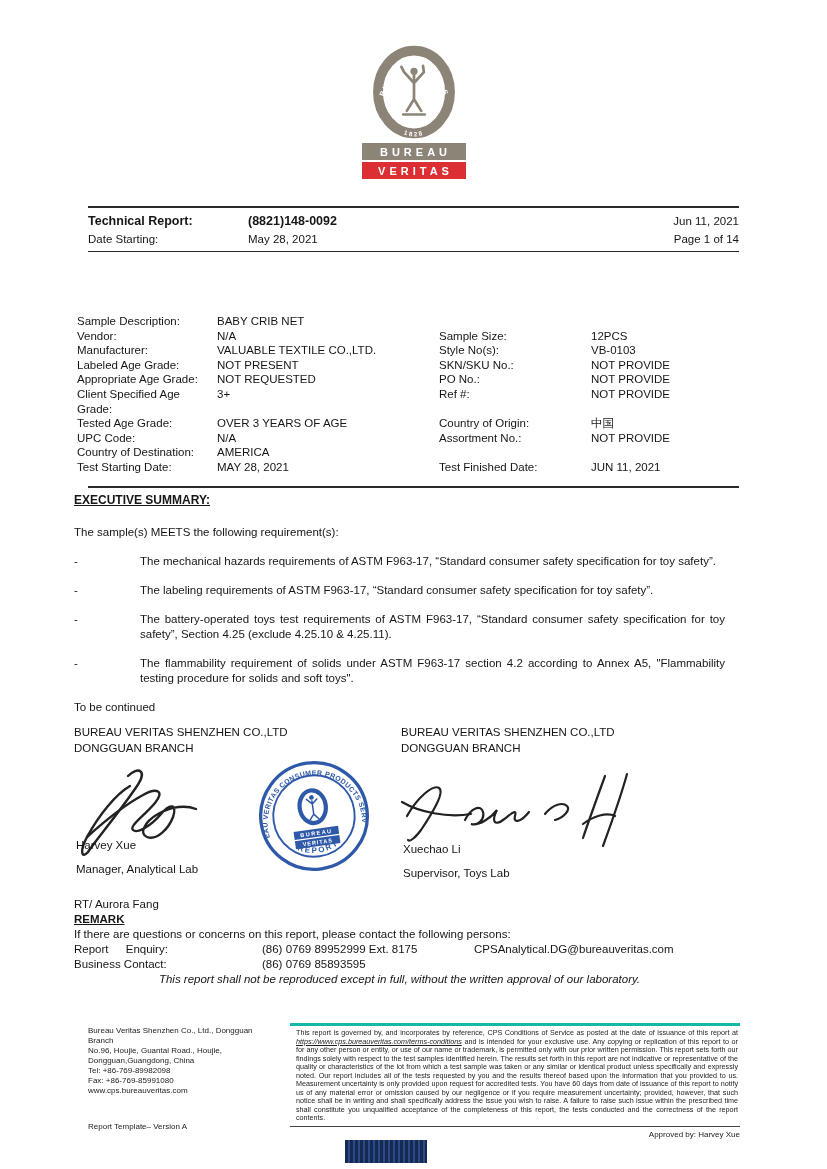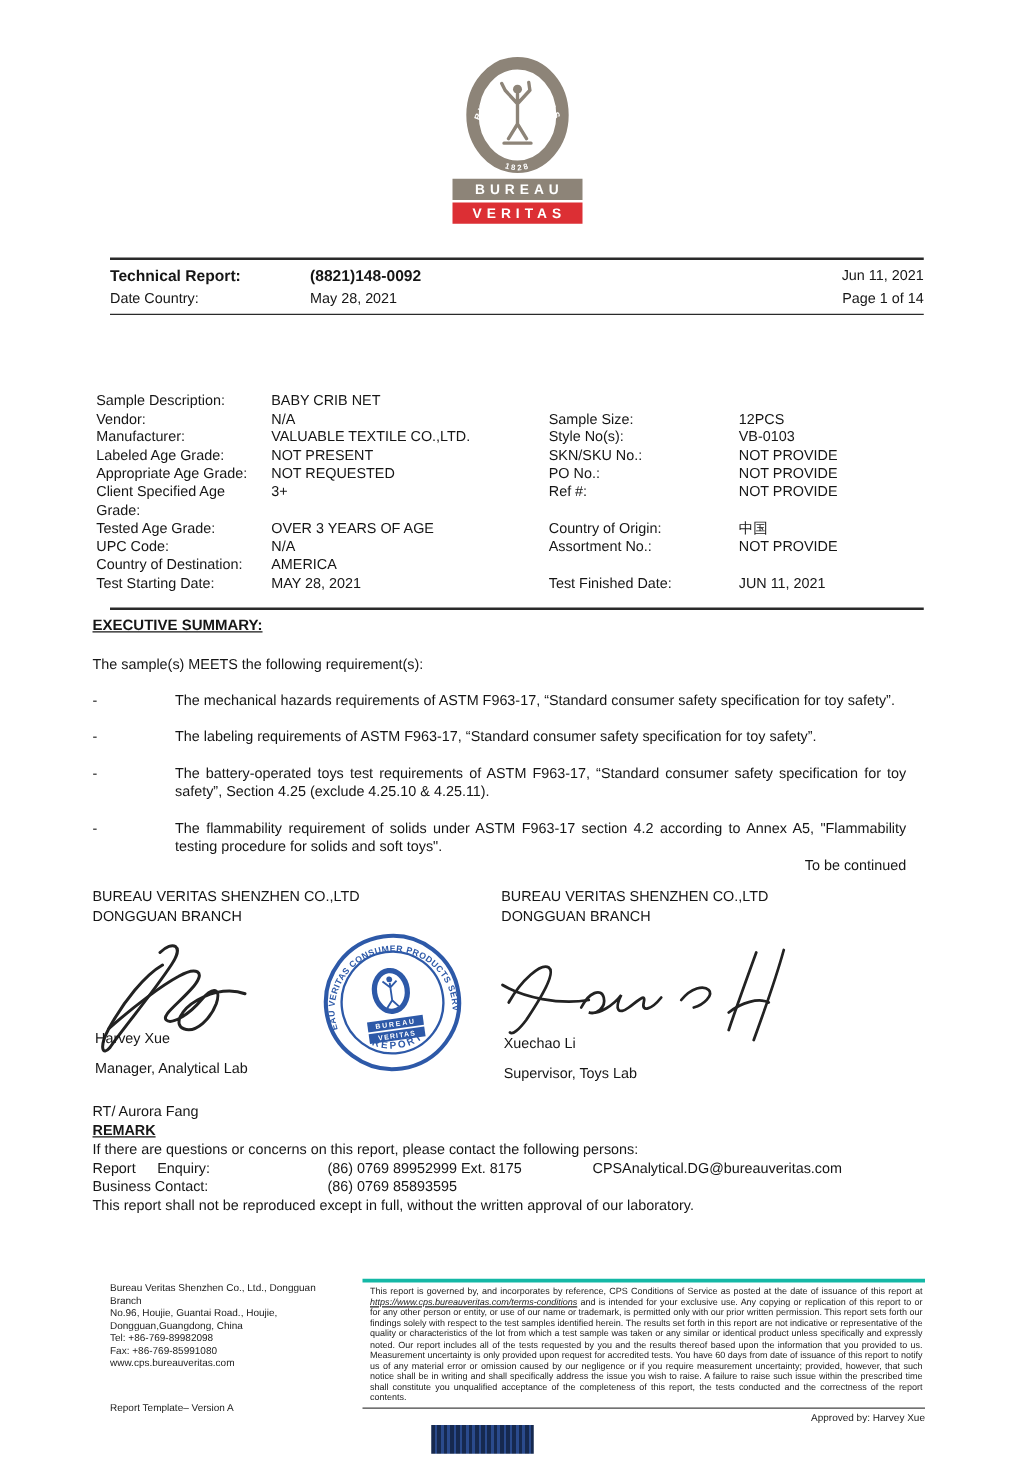--- a/index.html
+++ b/index.html
@@ -1,20 +1,20 @@
 <!DOCTYPE html>
 <html><head>
 <meta charset="utf-8">
 <style>
   html,body{margin:0;padding:0;background:#ffffff;}
   .page{position:relative;width:827px;height:1169px;background:#fff;overflow:hidden;
         font-family:"Liberation Sans",sans-serif;color:#161616;}
   .b{font-weight:bold;}
   .u{text-decoration:underline;}
-  .i{}
+  .i{font-style:italic;text-align:center;}
 
   
   .logo{position:absolute;top:45px;left:0;right:0;display:flex;flex-direction:column;align-items:center;}
   .emblem{width:108px;height:94px;display:block;}
   .logo-bars{width:104px;margin-top:4px;}
   .bar{height:17px;display:flex;align-items:center;justify-content:center;color:#fff;
        font-weight:bold;font-size:11px;letter-spacing:4px;padding-left:4px;}
   .bar-bureau{background:#8d8478;margin-bottom:2px;}
   .bar-veritas{background:#dc2f34;}
 
@@ -35,21 +35,21 @@
           grid-template-columns:140px 222px 152px 1fr;font-size:11.5px;line-height:14.6px;}
   .sample div{padding-right:6px;}
 
   
   .exec{position:absolute;left:74px;top:493px;width:651px;font-size:11.5px;line-height:15px;}
   .exec-h{font-size:12px;font-weight:bold;text-decoration:underline;}
   .intro{margin-top:17px;}
   .bullet{display:flex;margin-top:14px;}
   .bullet .dash{width:30px;flex:none;}
   .bullet .btxt{flex:1;text-align:justify;margin-left:36px;}
-  .continued{text-align:right;}
+  .continued{margin-top:14px;}
   .companies{margin-top:9px;display:flex;line-height:16px;}
   .comp-left{width:327px;}
 
   
   .sigs{position:relative;height:141px;margin-top:0;}
   .sig-svg{position:absolute;}
   .sig-left{left:2px;top:8px;}
   .sig-right{left:323px;top:14px;}
   .stamp{position:absolute;left:182px;top:2px;width:116px;height:116px;}
   .sig-name{position:absolute;font-size:11.5px;line-height:15px;}
@@ -114,21 +114,21 @@
   <div class="rule rule-mid"></div>
   <div class="rule rule-exec"></div>
 
   <div class="hdr">
     <div class="hdr-row">
       <span class="hdr-label b">Technical Report:</span>
       <span class="b">(8821)148-0092</span>
       <span class="hdr-right">Jun 11, 2021</span>
     </div>
     <div class="hdr-row" style="font-size:11.5px;">
-      <span class="hdr-label">Date Country:</span>
+      <span class="hdr-label">Date Starting:</span>
       <span>May 28, 2021</span>
       <span class="hdr-right">Page 1 of 14</span>
     </div>
   </div>
 
   <div class="sample">
     <div>Sample Description:</div>
       <div>BABY CRIB NET</div>
       <div></div>
       <div></div>

